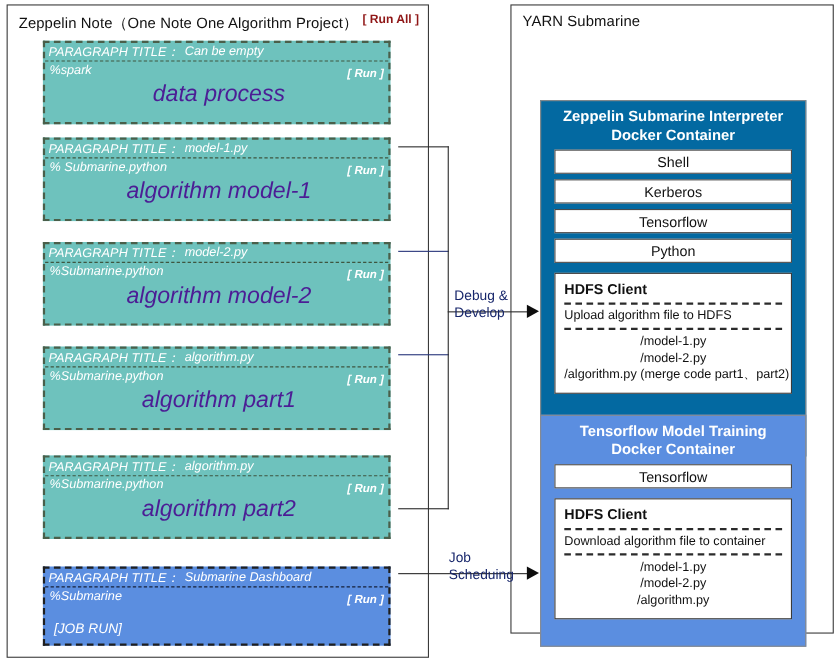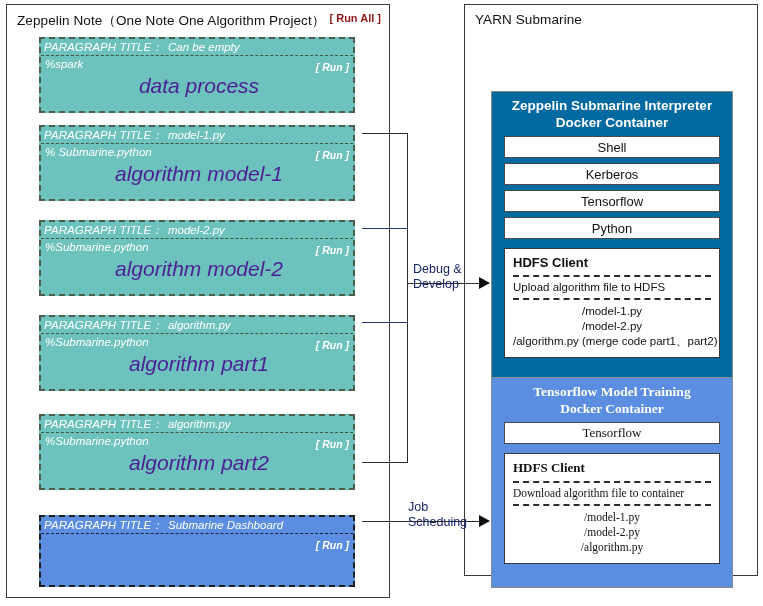--- a/index.html
+++ b/index.html
@@ -115,21 +115,21 @@
 
   
   .container-box {
     position: absolute;
     left: 26px;
     width: 242px;
     box-sizing: border-box;
     border: 1px solid #8a8a8a;
   }
   #interpreter-container { top: 38px;  height: 324px; background: #0369a1; margin-top: 48px; }
-  #training-container    { top: 372px; height: 211px; background: #5b8ee0; font-family: Liberation Serif, serif; }
+  #training-container    { top: 372px; height: 211px; background: #5b8ee0; }
 
   .container-title {
     text-align: center;
     color: #ffffff;
     font-size: 13.5px;
     font-weight: bold;
     line-height: 17px;
     padding-top: 5px;
     white-space: nowrap;
   }
@@ -270,20 +270,24 @@
       <div class="para-main">algorithm part2</div>
     </div>
   </div>
 
   <div class="para blue" style="top:510px;height:72px;">
     <div class="para-head">
       <span class="para-head-label">PARAGRAPH TITLE：</span>
       <span class="para-head-value">Submarine Dashboard</span>
       <span class="para-run">[ Run ]</span>
     </div>
+    <div class="para-body">
+      <div class="para-interp">%Submarine</div>
+      <div class="para-joblabel">[JOB RUN]</div>
+    </div>
   </div>
 </div>
 
 <div class="panel" id="yarn-panel">
   <div class="panel-title" id="yarn-title">YARN Submarine</div>
 
   <div class="container-box" id="interpreter-container">
     <div class="container-title">
       <div>Zeppelin Submarine Interpreter</div>
       <div>Docker Container</div>

